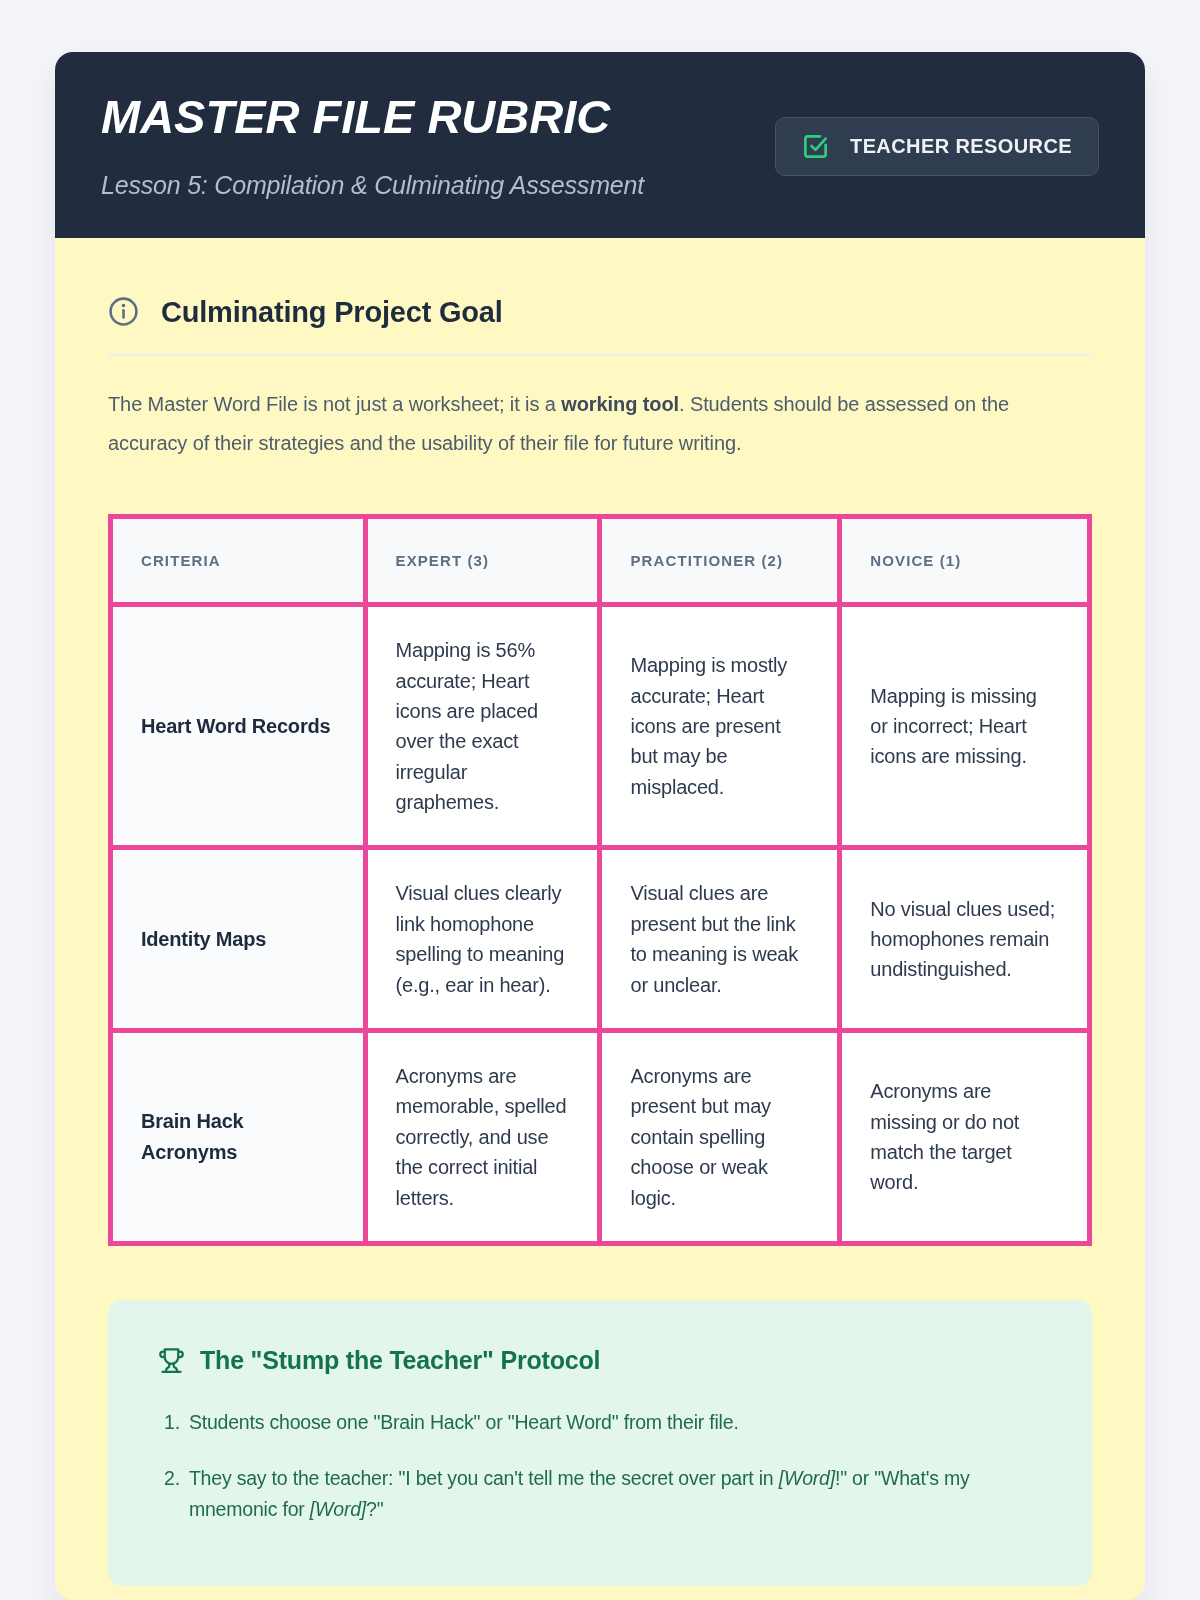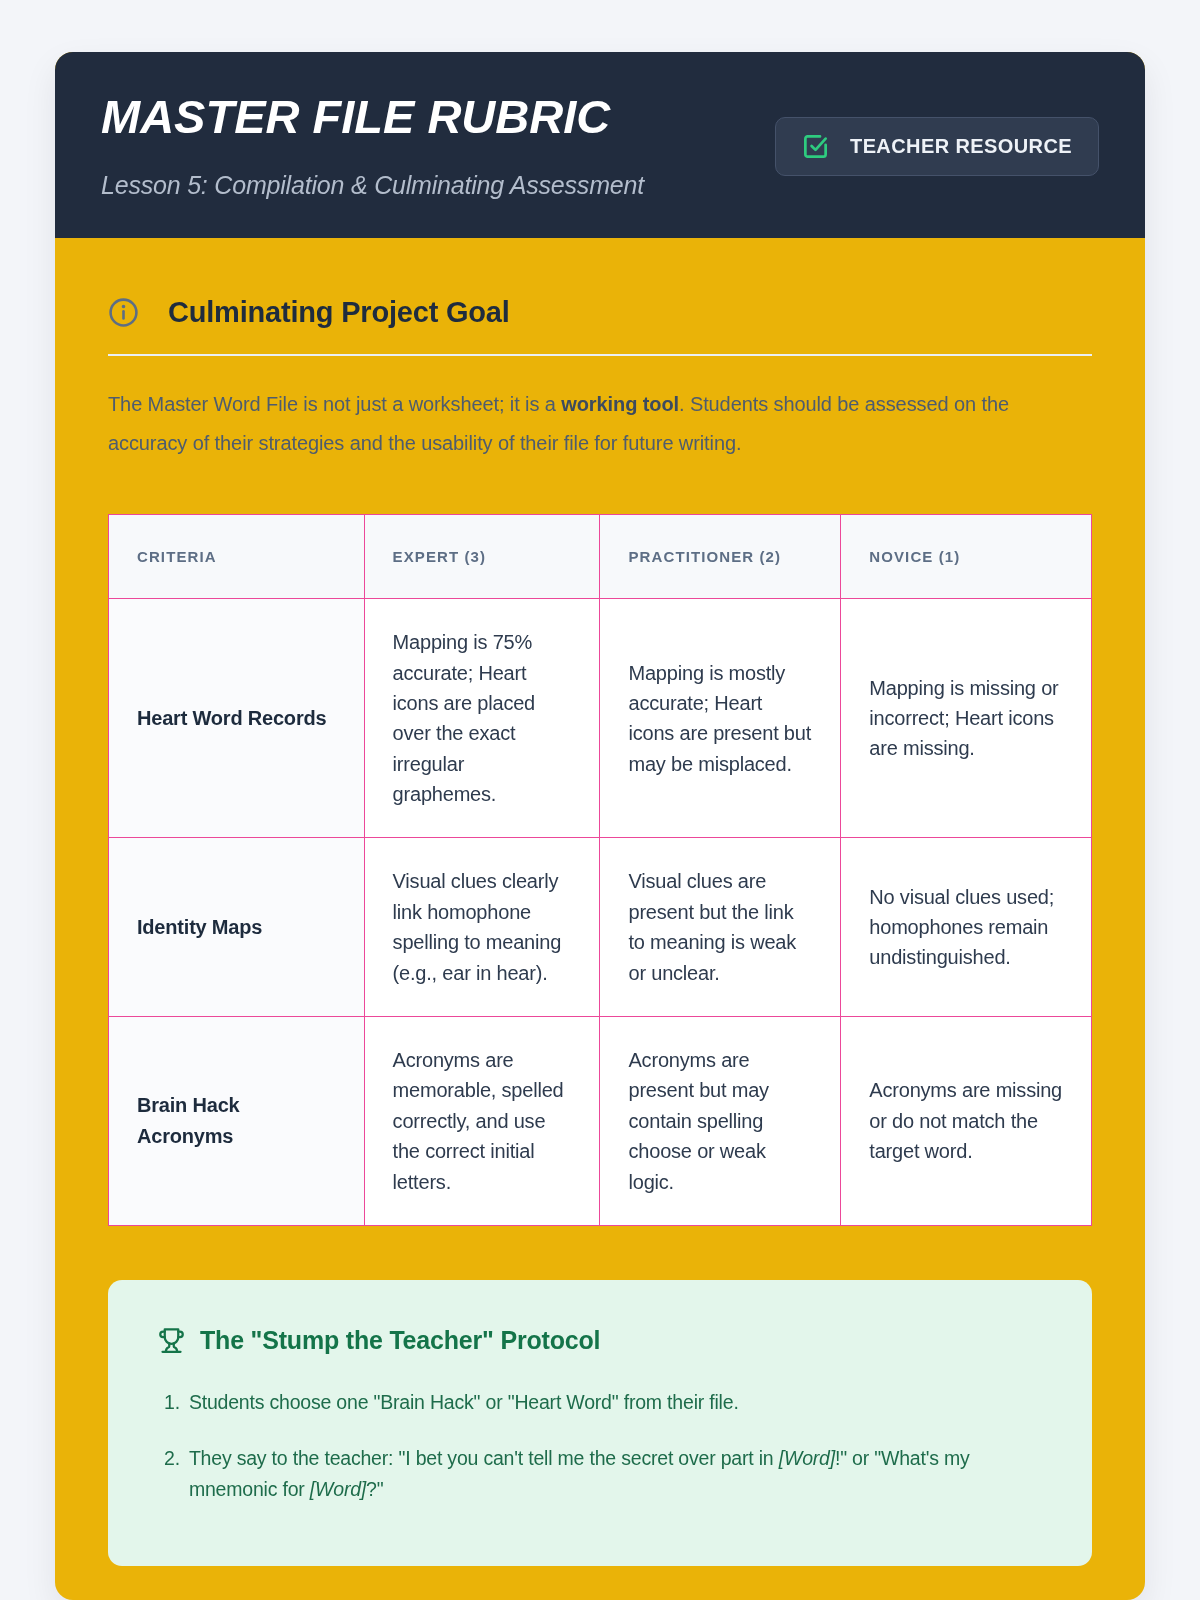--- a/index.html
+++ b/index.html
@@ -6,21 +6,21 @@
   html,body { width:1200px; height:1600px; overflow:hidden; }
   body {
     background:#f3f5f9;
     font-family:"Liberation Sans", sans-serif;
     color:#2e3b4e;
   }
   .card {
     width:1090px;
     min-height:1548px;
     margin:52px auto 0 auto;
-    background:#eab308;
+    background:#fef9c3;
     border-radius:18px;
     box-shadow:0 14px 34px rgba(15,23,42,0.08);
     overflow:hidden;
   }
   
   .card-header {
     background:#212c3e;
     padding:40px 46px 38px 46px;
     display:flex;
     justify-content:space-between;
@@ -55,22 +55,22 @@
     font-size:20px;
     font-weight:700;
     letter-spacing:0.4px;
     white-space:nowrap;
   }
   .badge svg { display:block; }
   
   .content { padding:58px 53px 0 53px; }
   .goal-heading {
     display:flex;
-    align-items:center;
-    gap:29px;
+    align-items:flex-start;
+    gap:22px;
   }
   .goal-heading svg { display:block; flex:0 0 auto; }
   .goal-heading h2 {
     color:#1f2c3e;
     font-size:29px;
     font-weight:800;
     letter-spacing:-0.2px;
   }
   .divider {
     margin-top:25px;
@@ -84,21 +84,21 @@
     letter-spacing:-0.1px;
   }
   .goal-paragraph b { color:#3d4b5e; }
   
   table.rubric {
     margin-top:52px;
     width:100%;
     border-collapse:collapse;
   }
   table.rubric th, table.rubric td {
-    border:1px solid #ec4899;
+    border:5px solid #ec4899;
   }
   table.rubric th {
     background:#f7f9fb;
     padding:33px 28px;
     text-align:left;
     font-size:15px;
     font-weight:700;
     letter-spacing:1.1px;
     color:#5d6e85;
     text-transform:uppercase;
@@ -208,21 +208,21 @@
         <tr>
           <th>CRITERIA</th>
           <th>EXPERT (3)</th>
           <th>PRACTITIONER (2)</th>
           <th>NOVICE (1)</th>
         </tr>
       </thead>
       <tbody>
         <tr>
           <td class="criteria">Heart Word Records</td>
-          <td>Mapping is 75% accurate; Heart icons are placed over the exact irregular graphemes.</td>
+          <td>Mapping is 56% accurate; Heart icons are placed over the exact irregular graphemes.</td>
           <td>Mapping is mostly accurate; Heart icons are present but may be misplaced.</td>
           <td>Mapping is missing or incorrect; Heart icons are missing.</td>
         </tr>
         <tr>
           <td class="criteria">Identity Maps</td>
           <td>Visual clues clearly link homophone spelling to meaning (e.g., ear in hear).</td>
           <td>Visual clues are present but the link to meaning is weak or unclear.</td>
           <td>No visual clues used; homophones remain undistinguished.</td>
         </tr>
         <tr>

